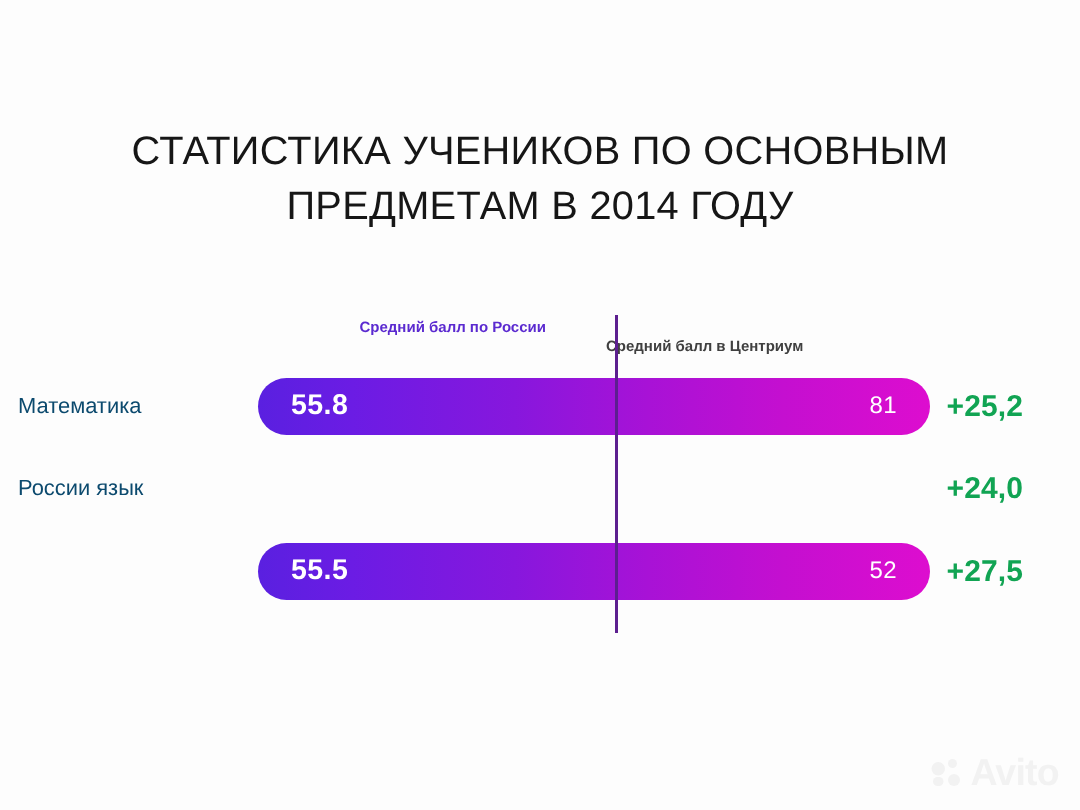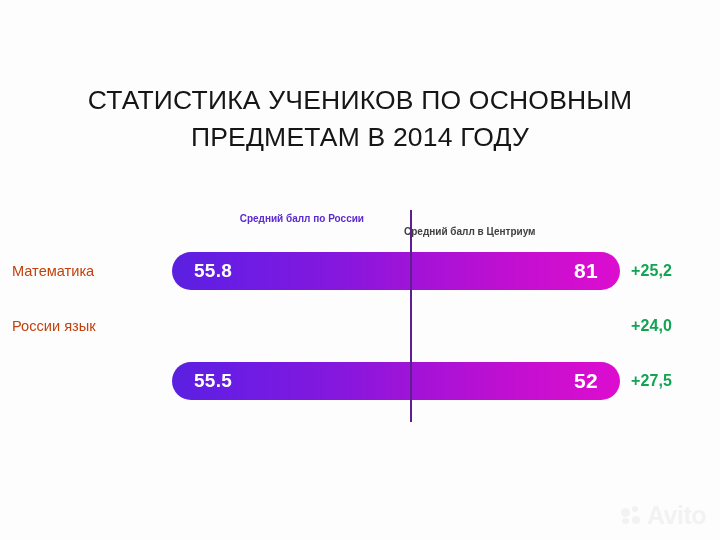--- a/index.html
+++ b/index.html
@@ -90,21 +90,21 @@
   .row-label {
     position: absolute;
     left: 0;
     top: 0;
     width: 160px;
     height: 38px;
     line-height: 38px;
     text-align: left;
     padding-left: 12px;
     box-sizing: border-box;
-    color: #c2410c;
+    color: #0c4a6e;
     font-size: 14.6px;
     font-weight: normal;
     white-space: nowrap;
   }
   .bar {
     position: absolute;
     left: 172px;
     top: 0;
     width: 448px;
     height: 38px;
@@ -130,32 +130,32 @@
     font-weight: bold;
     letter-spacing: 0.3px;
   }
   .bar-val-right {
     position: absolute;
     right: 22px;
     top: 0;
     height: 48px;
     line-height: 38px;
     color: #ffffff;
-    font-size: 21px;
-    font-weight: bold;
+    font-size: 16px;
+    font-weight: normal;
     letter-spacing: 0.3px;
   }
   .delta {
     position: absolute;
     left: 631px;
     top: 0;
     height: 38px;
     line-height: 38px;
     color: #11a453;
-    font-size: 16px;
+    font-size: 20px;
     font-weight: bold;
     letter-spacing: 0.1px;
     white-space: nowrap;
   }
 
   
   .watermark {
     position: absolute;
     right: 14px;
     bottom: 12px;

